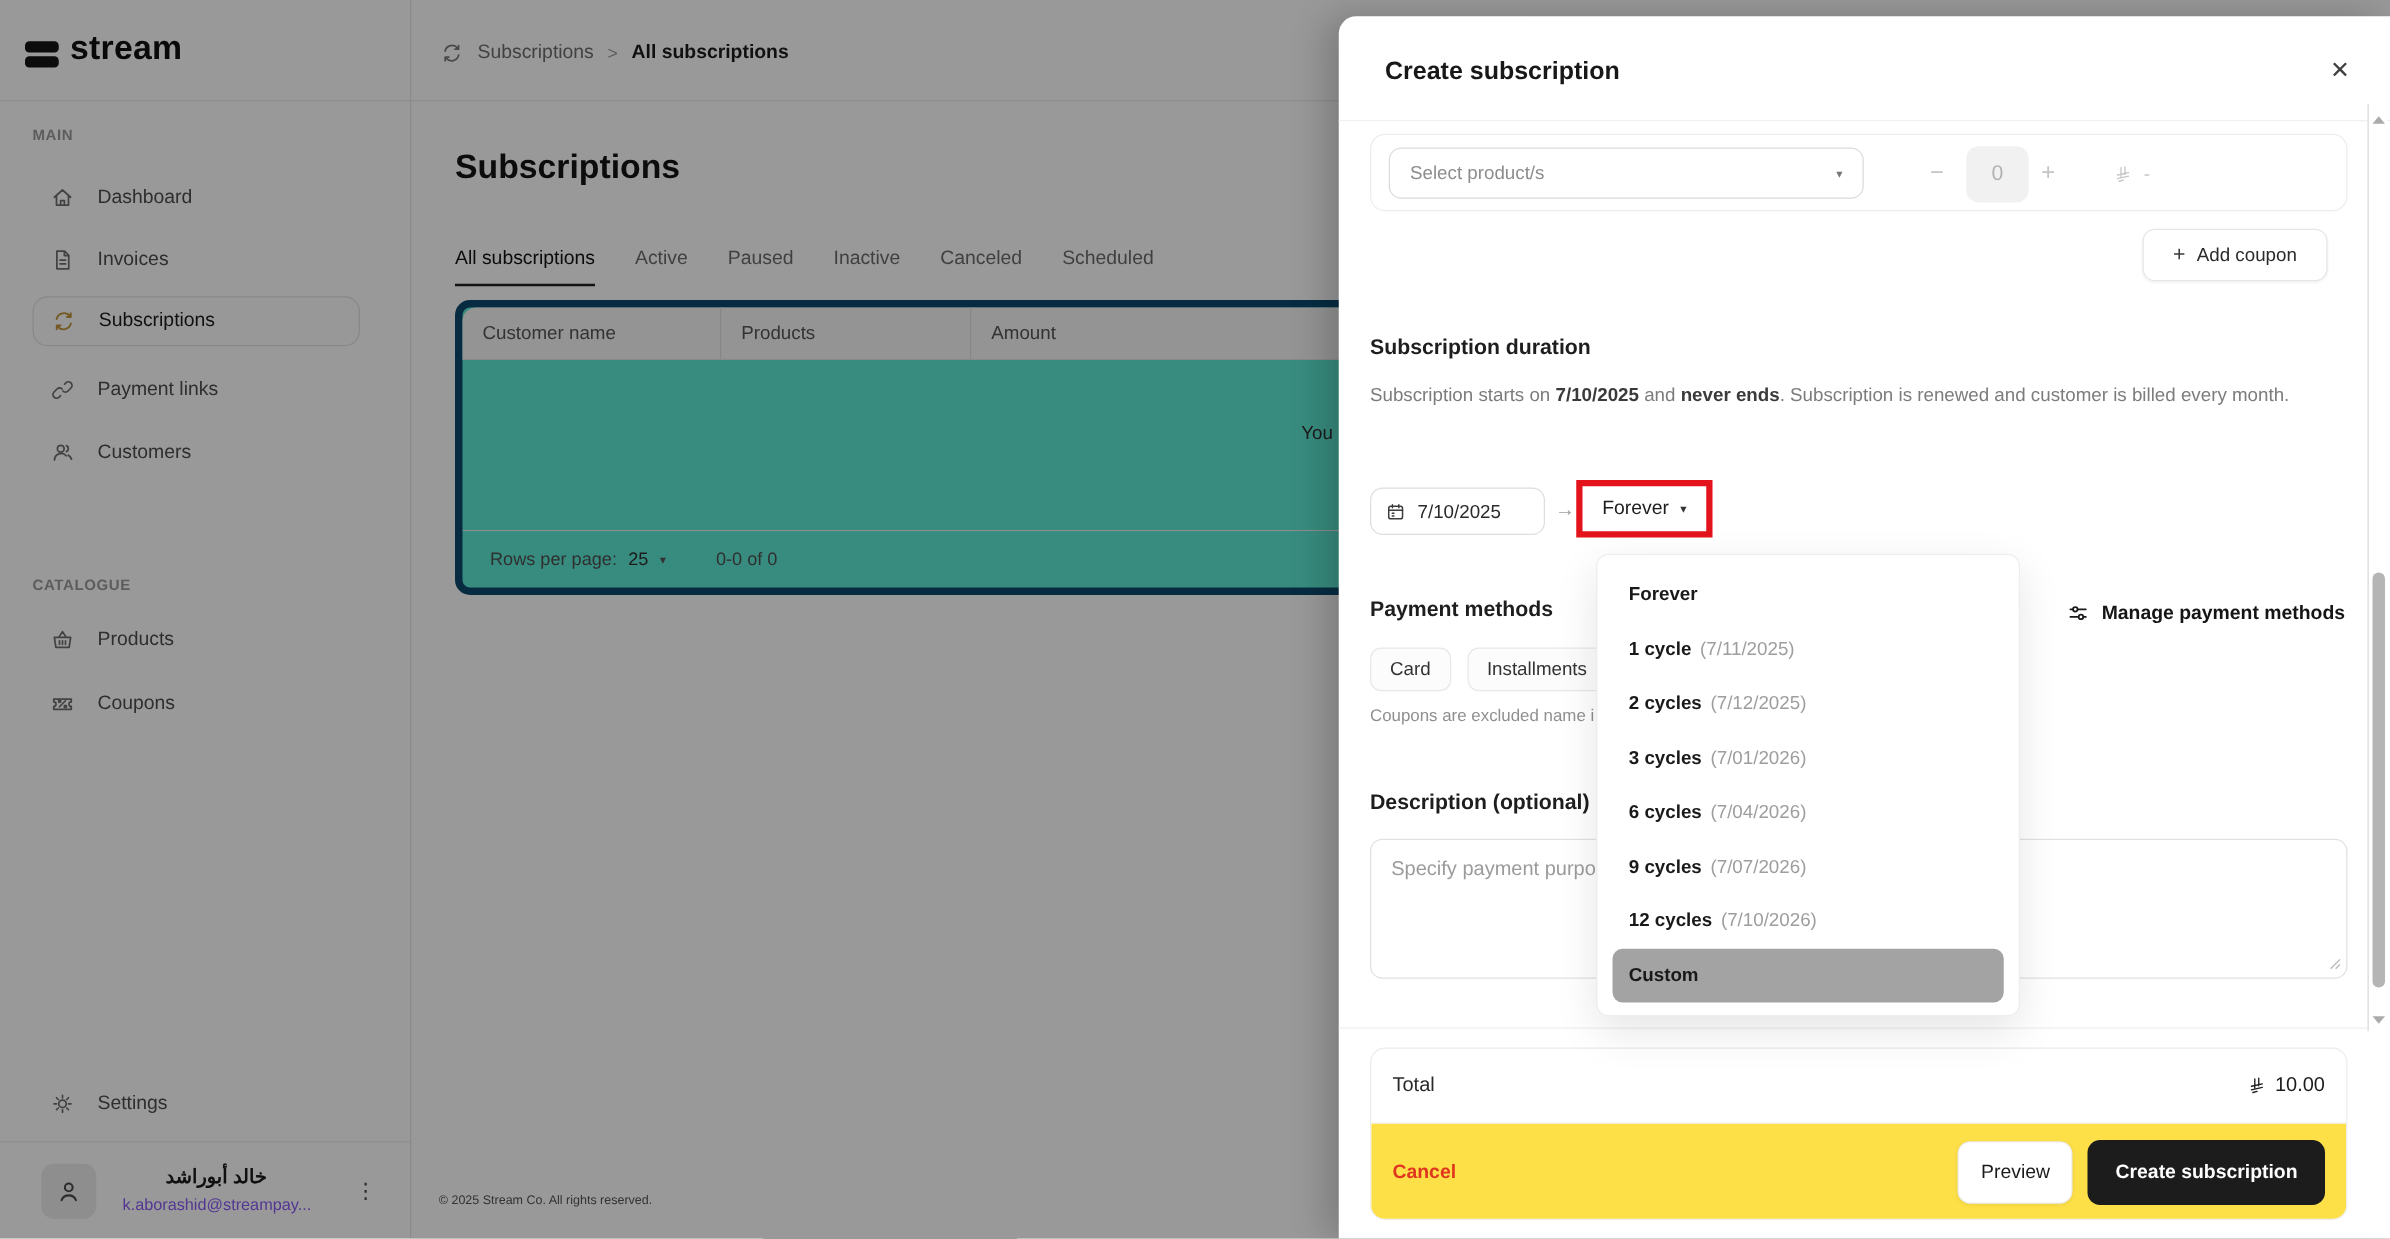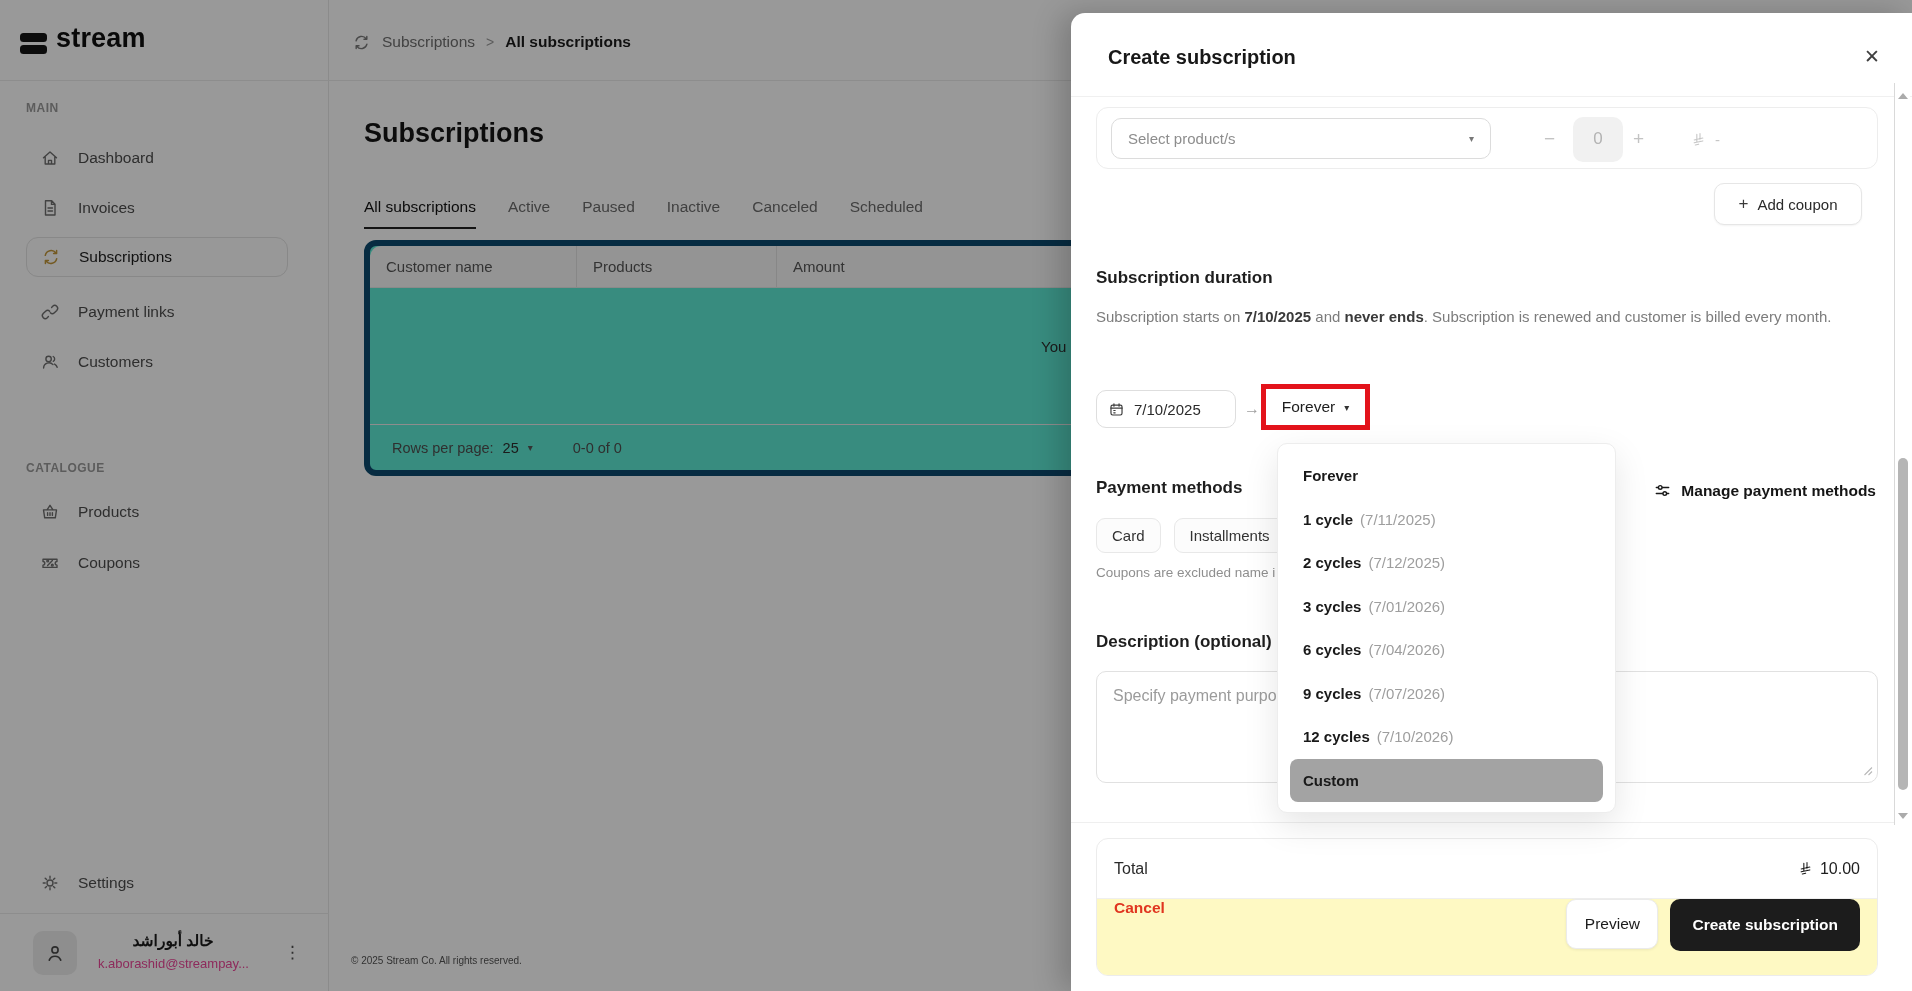--- a/index.html
+++ b/index.html
@@ -22,21 +22,21 @@
             padding-left:14px;border-radius:12px;color:#4e4e4e;font-size:15.5px;cursor:pointer;}
   .nav-item .ico{width:20px;height:20px;color:#6f6f6f;flex:none;}
   .nav-item.selected{border:1px solid #e3e3e3;background:#fdfdfd;color:#1c1c1c;}
   .nav-item.selected .ico{color:#c2963a;}
   .p-dash{top:138px}.p-inv{top:188px}.p-sub{top:237px}.p-pay{top:292px}.p-cus{top:342px}.p-stl{top:392px}
   .p-prod{top:492px}.p-coup{top:543px}.p-settings{top:863px}
   .side-div{position:absolute;left:0;top:913px;width:329px;border-top:1px solid #ececec;}
   .avatar{position:absolute;left:33px;top:931px;width:44px;height:44px;border-radius:10px;background:#ededed;
           color:#4a4a4a;display:flex;align-items:center;justify-content:center;}
   .user-name{position:absolute;left:98px;top:932px;font-size:15.5px;font-weight:700;color:#1b1b1b;direction:rtl;width:150px;text-align:center;}
-  .user-email{position:absolute;left:98px;top:956px;font-size:13px;color:#ec4899;}
+  .user-email{position:absolute;left:98px;top:956px;font-size:13px;color:#8b5cf6;}
   .kebab{position:absolute;left:280px;top:940px;font-size:17px;color:#4f4f4f;line-height:1;cursor:pointer;padding:4px;}
 
   
   .breadcrumb{position:absolute;left:352px;top:31px;display:flex;align-items:center;gap:11px;font-size:15.5px;color:#6e6e6e;height:22px;}
   .breadcrumb .ico{width:19px;height:19px;color:#7b7b7b;}
   .bc-sep{color:#9a9a9a;font-size:14px;}
   .bc-current{color:#1c1c1c;font-weight:600;}
   .main-title{position:absolute;left:364px;top:118px;font-size:27px;font-weight:700;color:#151515;}
   .tabs{position:absolute;left:364px;top:198px;display:flex;gap:32px;font-size:15.5px;color:#6c6c6c;}
   .tab{padding-bottom:11px;cursor:pointer;border-bottom:2.5px solid transparent;}
@@ -117,21 +117,21 @@
   .dd-date{color:#9e9e9e;}
   .dd-item.hover{background:#a3a3a3;}
 
   .d-div2{position:absolute;left:0;right:18px;top:809px;border-top:1px solid #efefef;}
   .footer-card{position:absolute;left:25px;top:825px;width:782px;height:138px;border:1px solid #ececec;border-radius:12px;
                overflow:hidden;background:#fff;}
   .total-row{height:60px;display:flex;align-items:center;justify-content:space-between;padding:0 17px;font-size:16px;
              color:#2a2a2a;border-bottom:1px solid #efefef;}
   .total-amt{display:flex;align-items:center;gap:7px;color:#1d1d1d;}
   .total-amt .ico{width:15px;height:15px;}
-  .actions-row{height:77px;background:#fef9c3;display:flex;gap:12px;padding:0 17px;}
+  .actions-row{height:77px;background:#fde047;display:flex;align-items:center;gap:12px;padding:0 17px;}
   .cancel{margin-right:auto;color:#e0351f;font-size:15.5px;font-weight:600;cursor:pointer;}
   .btn-preview{width:92px;height:50px;background:#fff;border:1px solid #ebebeb;border-radius:10px;font-size:15.5px;
                color:#1b1b1b;display:flex;align-items:center;justify-content:center;box-shadow:0 1px 3px rgba(0,0,0,.07);cursor:pointer;}
   .btn-create{height:52px;padding:0 22px;background:#1c1c1c;color:#fff;border-radius:10px;font-size:15.5px;font-weight:600;
               display:flex;align-items:center;justify-content:center;cursor:pointer;}
 
   .scrolltrack{position:absolute;right:2px;top:70px;width:16px;height:742px;border-left:1px solid #d9d9d9;background:#fff;}
   .arr{position:absolute;left:3px;width:0;height:0;border-left:5px solid transparent;border-right:5px solid transparent;}
   .arr-up{top:10px;border-bottom:6px solid #ababab;}
   .arr-down{bottom:6px;border-top:6px solid #ababab;}

